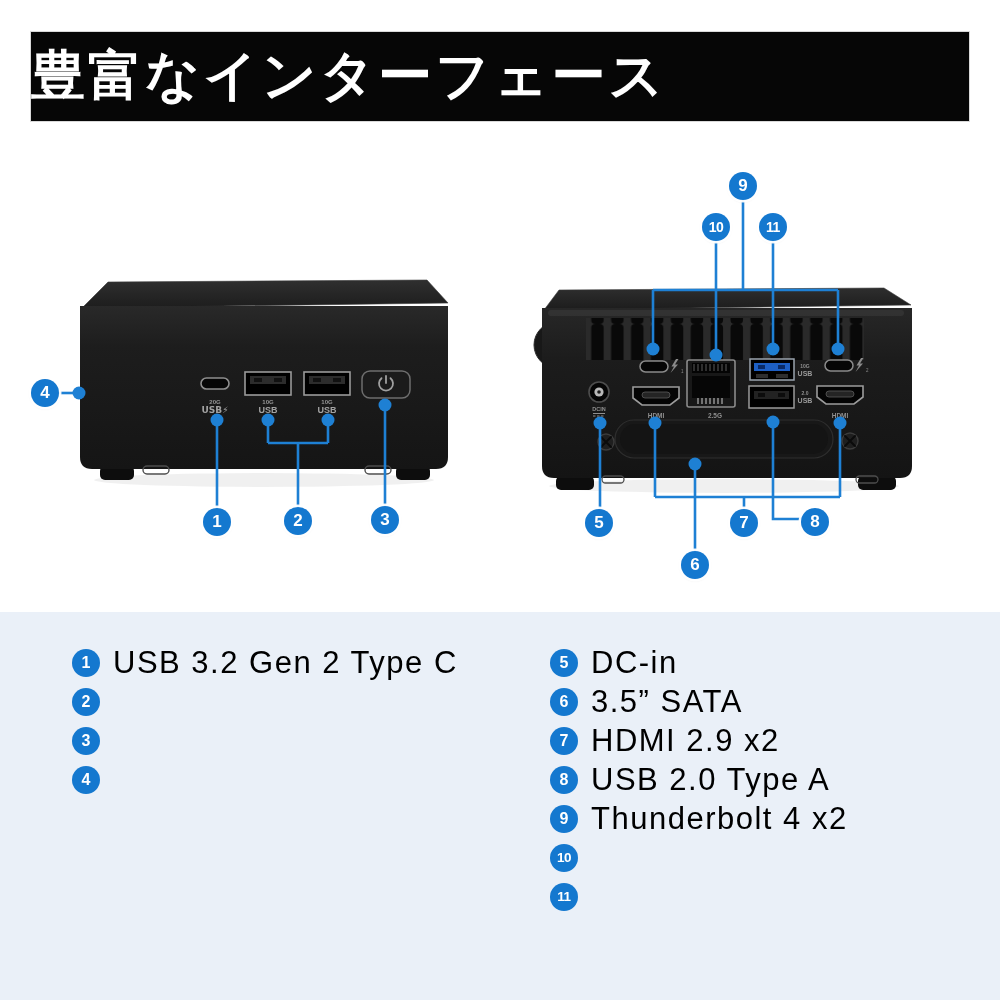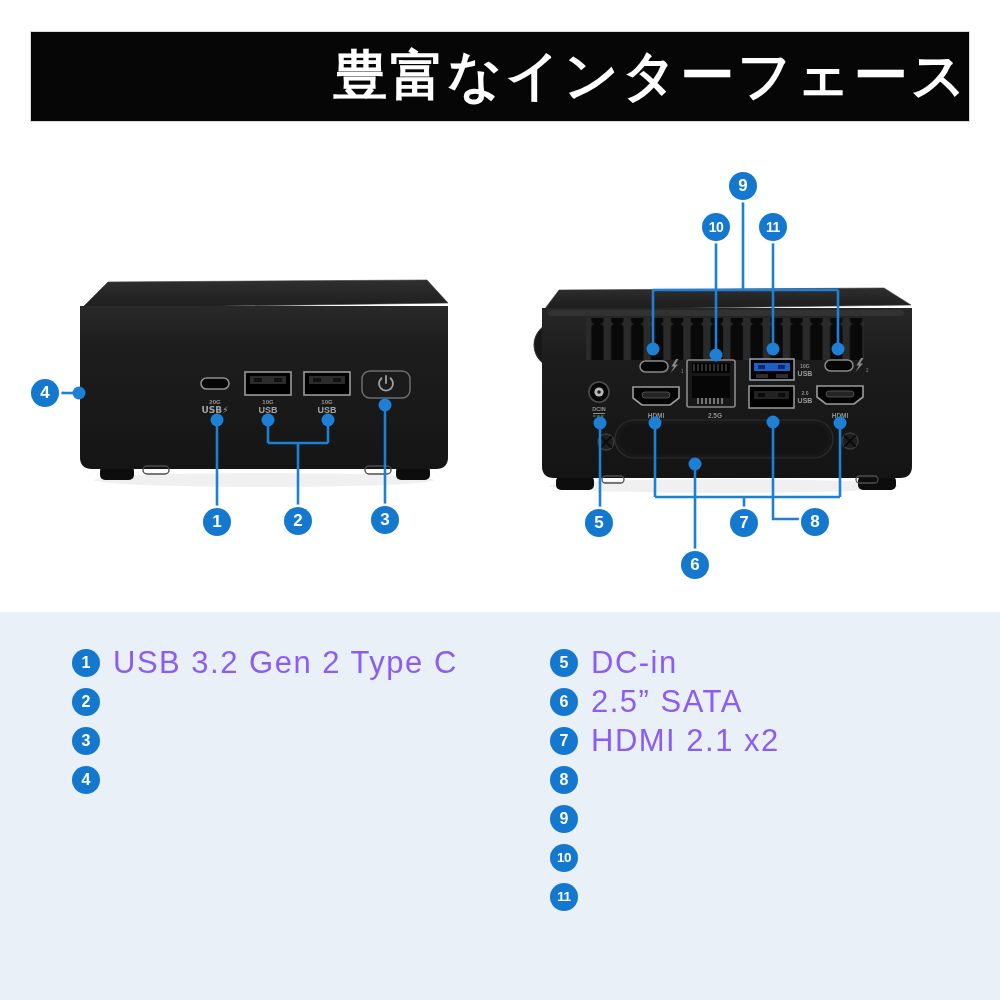--- a/index.html
+++ b/index.html
@@ -1,38 +1,38 @@
 <!DOCTYPE html>
 <html><head>
 <meta charset="utf-8">
 <style>
   html,body{margin:0;padding:0;background:#fff;}
   .page{position:relative;width:1000px;height:1000px;background:#ffffff;overflow:hidden;
         font-family:"Liberation Sans","DejaVu Sans",sans-serif;}
   
   .banner{position:absolute;left:30px;top:31px;width:940px;height:91px;background:#060606;
-          display:flex;align-items:center;justify-content:flex-end;border:1px solid #d9d9d9;box-sizing:border-box;}
+          display:flex;align-items:center;justify-content:flex-start;border:1px solid #d9d9d9;box-sizing:border-box;}
   .banner h1{margin:0;color:#ffffff;font-size:54px;font-weight:800;letter-spacing:3px;white-space:nowrap;}
   .dev{position:absolute;}
   .overlay{position:absolute;left:0;top:0;pointer-events:none;}
   
   .callout{position:absolute;width:28px;height:28px;border-radius:50%;background:#1478cf;color:#fff;
            display:flex;align-items:center;justify-content:center;font-weight:700;font-size:17px;
            transform:translate(-50%,-50%);box-shadow:0 0 0 2.5px rgba(255,255,255,.95),0 1px 3px rgba(0,0,0,.18);}
   .callout.sm{font-size:14px;letter-spacing:-0.5px;}
   
   .legend{position:absolute;left:0;top:612px;width:1000px;height:388px;background:#eaf0f8;}
   .lcol{position:absolute;display:flex;flex-direction:column;}
   .lcol.left{left:72px;top:31px;}
   .lcol.right{left:550px;top:31px;}
   .lrow{display:flex;align-items:center;height:39px;}
   .lnum{width:28px;height:28px;border-radius:50%;background:#1478cf;color:#fff;font-weight:700;font-size:16px;
         display:flex;align-items:center;justify-content:center;flex:0 0 28px;}
   .lnum.sm{font-size:13.5px;letter-spacing:-0.5px;}
-  .ltext{margin-left:13px;font-size:31px;color:#8b5cf6;letter-spacing:1.5px;white-space:nowrap;}
+  .ltext{margin-left:13px;font-size:31px;color:#000000;letter-spacing:1.5px;white-space:nowrap;}
   text{user-select:none;}
 </style>
 </head>
 <body>
 
 <div class="page">
 
   <div class="banner">
     <h1>豊富なインターフェース</h1>
   </div>
@@ -271,31 +271,33 @@
         <span class="lnum">4</span>
       </div>
     </div>
     <div class="lcol right">
       <div class="lrow">
         <span class="lnum">5</span>
         <span class="ltext">DC-in</span>
       </div>
       <div class="lrow">
         <span class="lnum">6</span>
-        <span class="ltext">2.5” SATA</span>
+        <span class="ltext">3.5” SATA</span>
       </div>
       <div class="lrow">
         <span class="lnum">7</span>
-        <span class="ltext">HDMI 2.1 x2</span>
+        <span class="ltext">HDMI 2.9 x2</span>
       </div>
       <div class="lrow">
         <span class="lnum">8</span>
+        <span class="ltext">USB 2.0 Type A</span>
       </div>
       <div class="lrow">
         <span class="lnum">9</span>
+        <span class="ltext">Thunderbolt 4 x2</span>
       </div>
       <div class="lrow">
         <span class="lnum sm">10</span>
       </div>
       <div class="lrow">
         <span class="lnum sm">11</span>
       </div>
     </div>
   </div>
 

